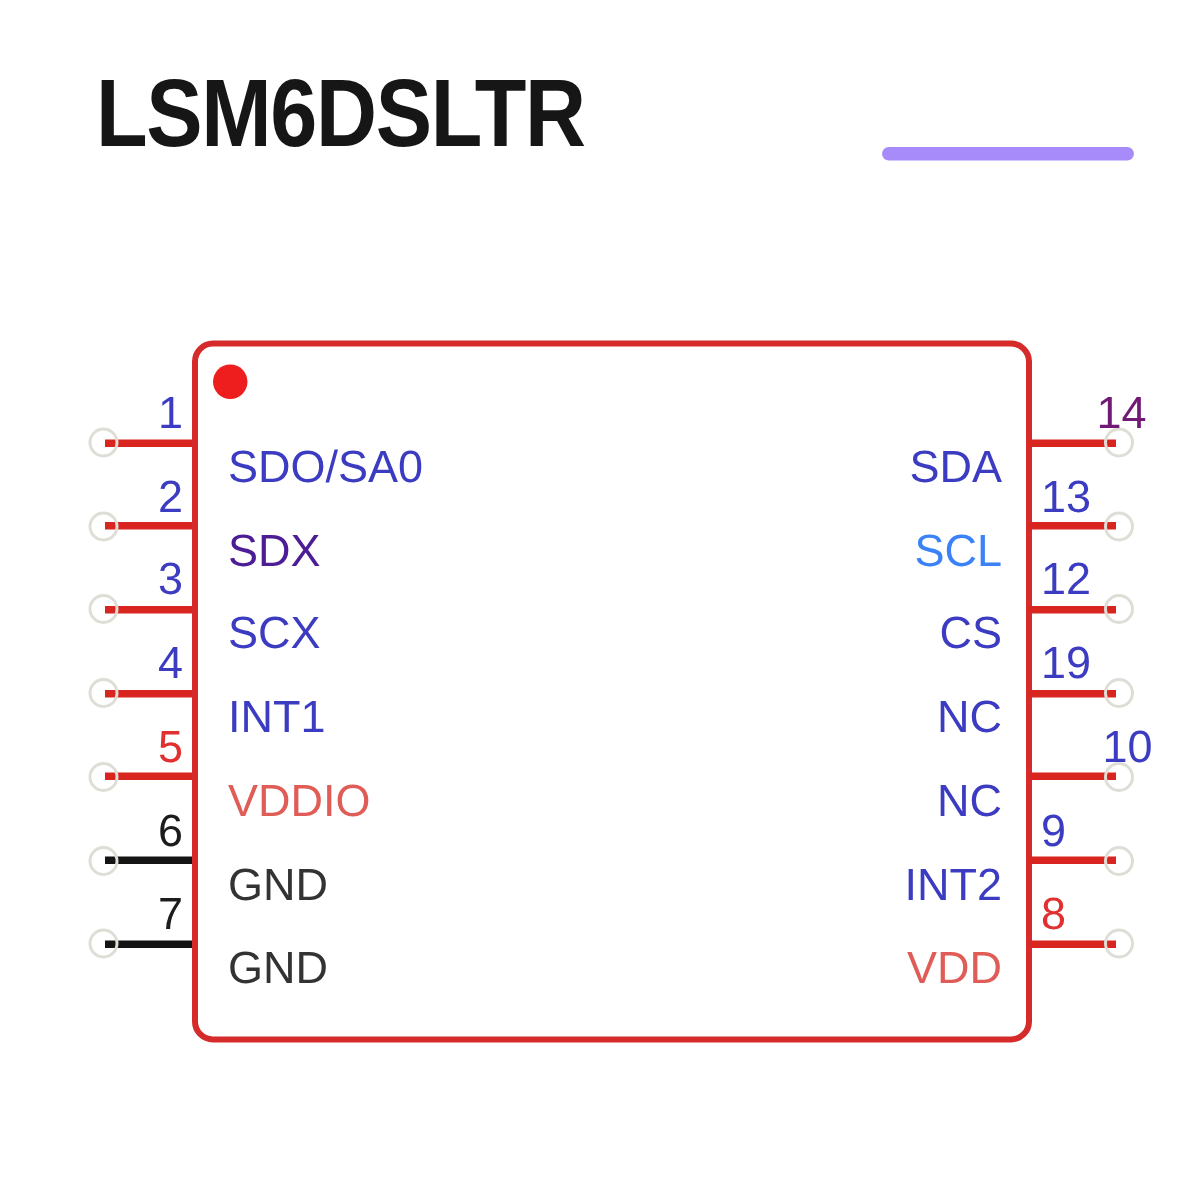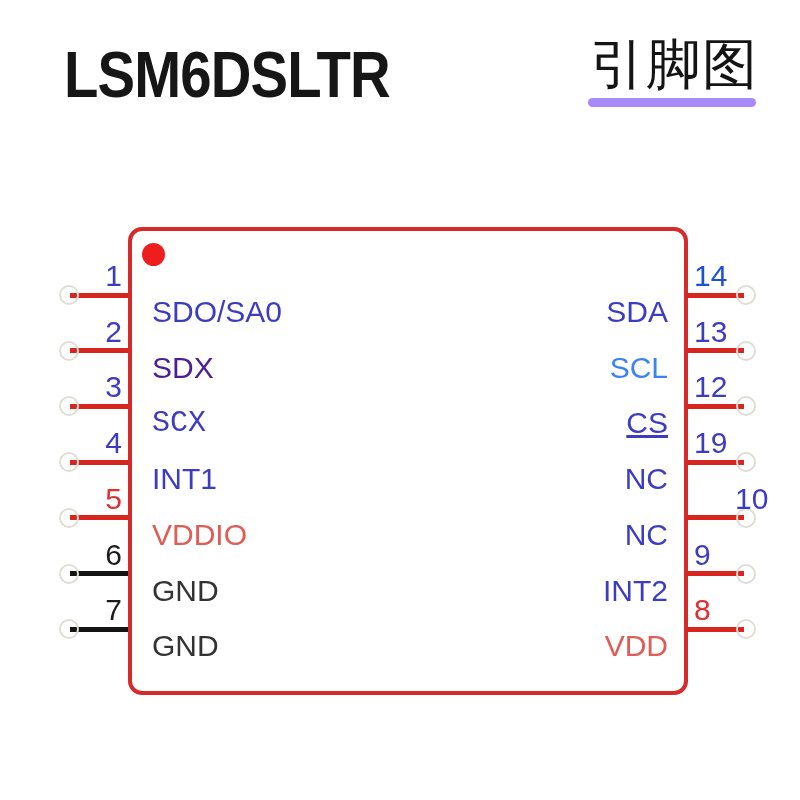--- a/index.html
+++ b/index.html
@@ -39,69 +39,68 @@
     position:absolute;height:30px;line-height:30px;font-size:30px;white-space:nowrap;
   }
 </style>
 </head>
 <body>
 
 <div id="stage">
 
   <h1 class="part-title" style="color: rgb(22, 22, 22);">LSM6DSLTR</h1>
 
-  <div class="cn-label">引脚图</div>
 
   <div class="cn-underline" style="background: rgb(167, 139, 250);"></div>
 
   <div class="chip" style="border-color: rgb(214, 43, 43); background: rgb(255, 255, 255);"></div>
 
   <div class="pin1-dot" style="background: rgb(238, 30, 30);"></div>
 
   <div id="pins">
       <div class="pline" style="left: 70px; top: 292.5px; width: 58px; background: rgb(217, 37, 31);"></div>
       <div class="pcircle" style="left: 59px; top: 285px; border-color: rgb(222, 222, 214);"></div>
       <div class="pnum" style="left: 70px; top: 260px; width: 52px; text-align: right; color: rgb(60, 60, 194);">1</div>
       <div class="plabel" style="left: 152px; top: 297px; color: rgb(60, 60, 194);">SDO/SA0</div>
       <div class="pline" style="left: 70px; top: 348.2px; width: 58px; background: rgb(217, 37, 31);"></div>
       <div class="pcircle" style="left: 59px; top: 340.7px; border-color: rgb(222, 222, 214);"></div>
       <div class="pnum" style="left: 70px; top: 315.7px; width: 52px; text-align: right; color: rgb(60, 60, 194);">2</div>
       <div class="plabel" style="left: 152px; top: 352.7px; color: #4c1d95;">SDX</div>
       <div class="pline" style="left: 70px; top: 403.9px; width: 58px; background: rgb(217, 37, 31);"></div>
       <div class="pcircle" style="left: 59px; top: 396.4px; border-color: rgb(222, 222, 214);"></div>
       <div class="pnum" style="left: 70px; top: 371.4px; width: 52px; text-align: right; color: rgb(60, 60, 194);">3</div>
-      <div class="plabel" style="left: 152px; top: 408.4px; color: rgb(60, 60, 194); font-family: Liberation Mono, monospace;">SCX</div>
+      <div class="plabel" style="left: 152px; top: 408.4px; color: rgb(60, 60, 194);">SCX</div>
       <div class="pline" style="left: 70px; top: 459.6px; width: 58px; background: rgb(217, 37, 31);"></div>
       <div class="pcircle" style="left: 59px; top: 452.1px; border-color: rgb(222, 222, 214);"></div>
       <div class="pnum" style="left: 70px; top: 427.1px; width: 52px; text-align: right; color: rgb(60, 60, 194);">4</div>
       <div class="plabel" style="left: 152px; top: 464.1px; color: rgb(60, 60, 194);">INT1</div>
       <div class="pline" style="left: 70px; top: 515.3px; width: 58px; background: rgb(217, 37, 31);"></div>
       <div class="pcircle" style="left: 59px; top: 507.8px; border-color: rgb(222, 222, 214);"></div>
       <div class="pnum" style="left: 70px; top: 482.8px; width: 52px; text-align: right; color: rgb(224, 48, 48);">5</div>
       <div class="plabel" style="left: 152px; top: 519.8px; color: rgb(224, 92, 86); text-align: center;">VDDIO</div>
       <div class="pline" style="left: 70px; top: 571px; width: 58px; background: rgb(20, 20, 20);"></div>
       <div class="pcircle" style="left: 59px; top: 563.5px; border-color: rgb(222, 222, 214);"></div>
       <div class="pnum" style="left: 70px; top: 538.5px; width: 52px; text-align: right; color: rgb(28, 28, 28);">6</div>
       <div class="plabel" style="left: 152px; top: 575.5px; color: rgb(51, 51, 51);">GND</div>
       <div class="pline" style="left: 70px; top: 626.7px; width: 58px; background: rgb(20, 20, 20);"></div>
       <div class="pcircle" style="left: 59px; top: 619.2px; border-color: rgb(222, 222, 214);"></div>
       <div class="pnum" style="left: 70px; top: 594.2px; width: 52px; text-align: right; color: rgb(28, 28, 28);">7</div>
       <div class="plabel" style="left: 152px; top: 631.2px; color: rgb(51, 51, 51);">GND</div>
       <div class="pline" style="left: 686px; top: 292.5px; width: 58px; background: rgb(217, 37, 31);"></div>
       <div class="pcircle" style="left: 736px; top: 285px; border-color: rgb(222, 222, 214);"></div>
-      <div class="pnum" style="left: 694px; top: 260px; width: 60px; text-align: left; color: #1d4ed8;">14</div>
+      <div class="pnum" style="left: 731px; top: 260px; width: 60px; text-align: left; color: #701a75;">14</div>
       <div class="plabel" style="left: 430px; top: 297px; width: 238px; text-align: right; color: rgb(60, 60, 194);">SDA</div>
       <div class="pline" style="left: 686px; top: 348.2px; width: 58px; background: rgb(217, 37, 31);"></div>
       <div class="pcircle" style="left: 736px; top: 340.7px; border-color: rgb(222, 222, 214);"></div>
       <div class="pnum" style="left: 694px; top: 315.7px; width: 60px; text-align: left; color: rgb(60, 60, 194);">13</div>
       <div class="plabel" style="left: 430px; top: 352.7px; width: 238px; text-align: right; color: #3b82f6;">SCL</div>
       <div class="pline" style="left: 686px; top: 403.9px; width: 58px; background: rgb(217, 37, 31);"></div>
       <div class="pcircle" style="left: 736px; top: 396.4px; border-color: rgb(222, 222, 214);"></div>
       <div class="pnum" style="left: 694px; top: 371.4px; width: 60px; text-align: left; color: rgb(60, 60, 194);">12</div>
-      <div class="plabel" style="left: 430px; top: 408.4px; width: 238px; text-align: right; color: rgb(60, 60, 194); text-decoration: underline;">CS</div>
+      <div class="plabel" style="left: 430px; top: 408.4px; width: 238px; text-align: right; color: rgb(60, 60, 194);">CS</div>
       <div class="pline" style="left: 686px; top: 459.6px; width: 58px; background: rgb(217, 37, 31);"></div>
       <div class="pcircle" style="left: 736px; top: 452.1px; border-color: rgb(222, 222, 214);"></div>
       <div class="pnum" style="left: 694px; top: 427.1px; width: 60px; text-align: left; color: rgb(60, 60, 194);">19</div>
       <div class="plabel" style="left: 430px; top: 464.1px; width: 238px; text-align: right; color: rgb(60, 60, 194);">NC</div>
       <div class="pline" style="left: 686px; top: 515.3px; width: 58px; background: rgb(217, 37, 31);"></div>
       <div class="pcircle" style="left: 736px; top: 507.8px; border-color: rgb(222, 222, 214);"></div>
       <div class="pnum" style="left: 694px; top: 482.8px; width: 60px; text-align: left; color: rgb(60, 60, 194); margin-left: 41px;">10</div>
       <div class="plabel" style="left: 430px; top: 519.8px; width: 238px; text-align: right; color: rgb(60, 60, 194);">NC</div>
       <div class="pline" style="left: 686px; top: 571px; width: 58px; background: rgb(217, 37, 31);"></div>
       <div class="pcircle" style="left: 736px; top: 563.5px; border-color: rgb(222, 222, 214);"></div>

